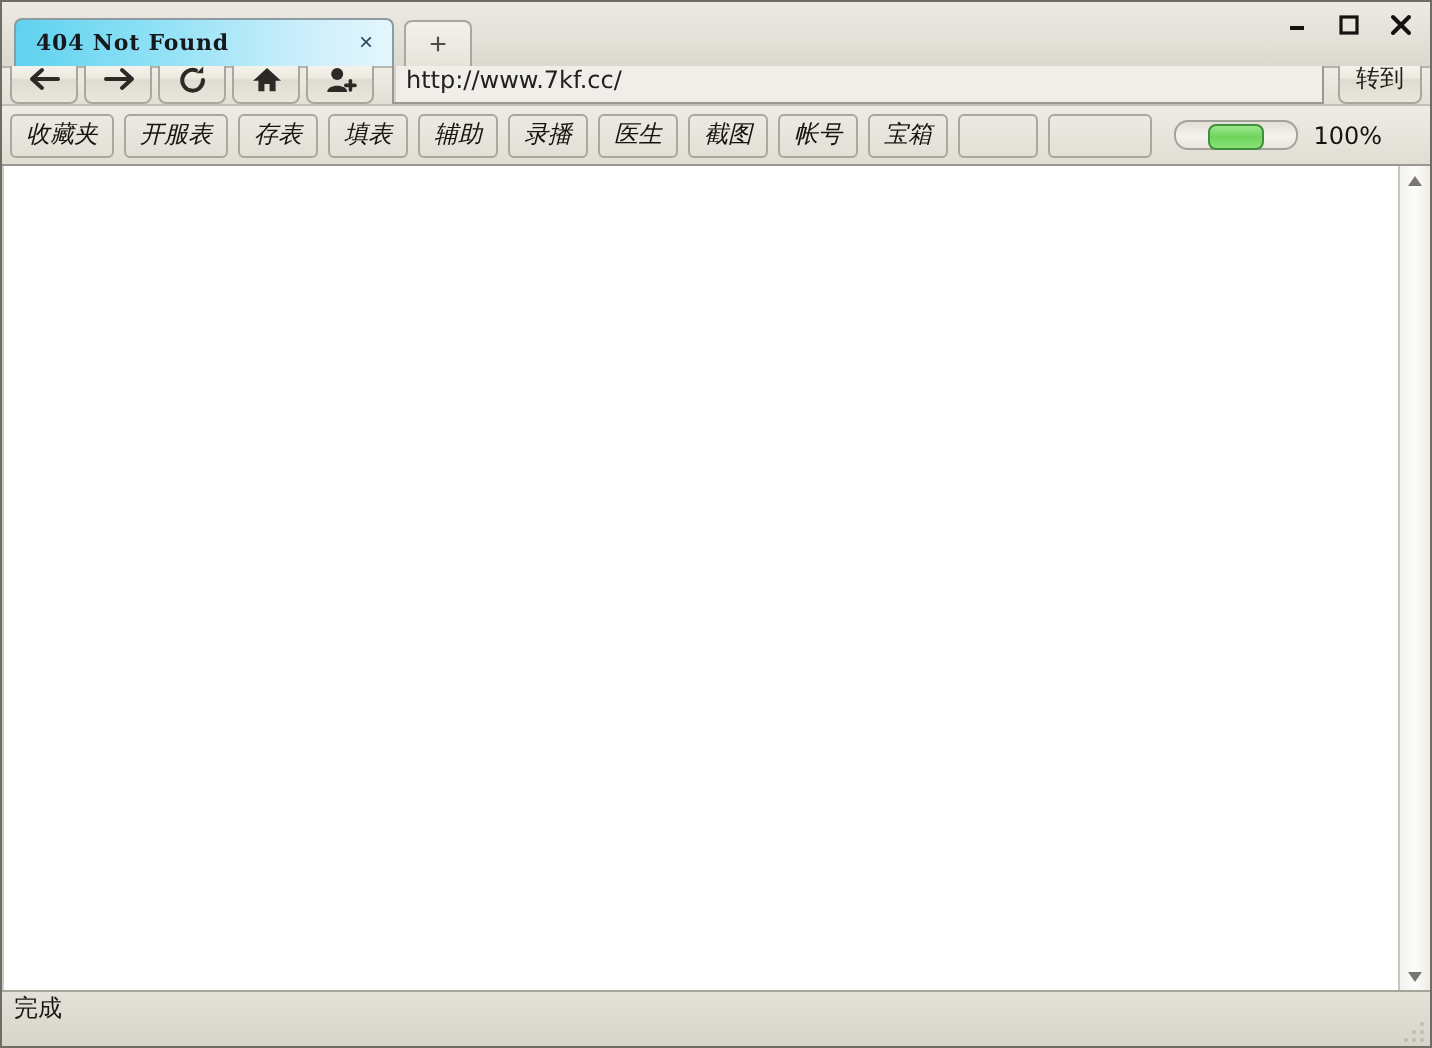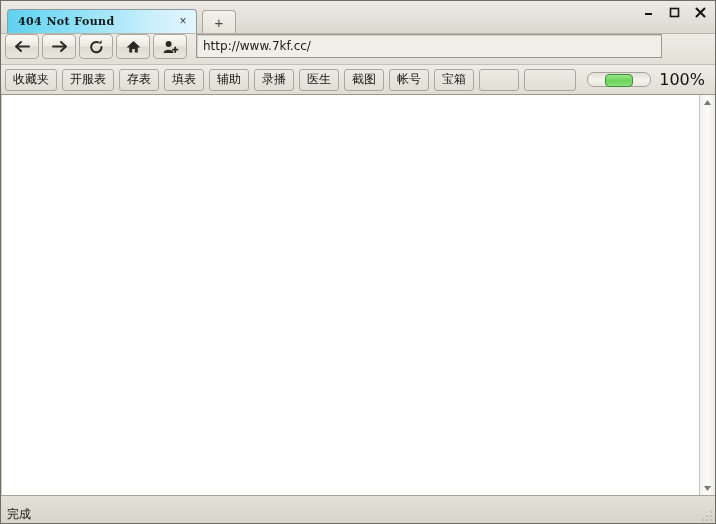--- a/index.html
+++ b/index.html
@@ -105,24 +105,24 @@
     align-items: center;
     justify-content: center;
     color: #14130f;
     font-size: 12px;
     line-height: 1;
   }
   .winbtn svg { display: block; }
 
   
   .navbar {
-    height: 31px;
-    box-sizing: border-box;
-    display: flex;
-    align-items: flex-start;
+    height: 19px;
+    box-sizing: border-box;
+    display: flex;
+    align-items: flex-end;
     padding: 0 4px;
     gap: 3px;
     background: linear-gradient(to bottom, #eeece5 0%, #e2dfd6 100%);
     border-top: 1px solid #b8b5ab;
     flex: none;
   }
   .navbtn {
     width: 34px;
     height: 25px;
     box-sizing: border-box;
@@ -189,20 +189,21 @@
     border: 1px solid #a9a79e;
     border-radius: 3px;
     background: linear-gradient(to bottom, #fcfbf8 0%, #edebe0 50%, #e0ddd2 52%, #ecead f 100%);
     display: flex;
     align-items: center;
     justify-content: center;
     font-size: 12px;
     color: #151410;
     font-family: "DejaVu Sans", sans-serif;
     white-space: nowrap;
+    font-style: italic;
   }
   .tbtn.overlap {
     position: relative;
   }
   .tbtn.overlap .lay {
     position: absolute;
     left: 0; right: 0;
     text-align: center;
     font-size: 12px;
     color: #151410;
@@ -233,23 +234,23 @@
     left: 50%;
     top: 1px;
     transform: translateX(-50%);
     width: 26px;
     height: 11px;
     border: 1px solid #3f8f3f;
     border-radius: 4px;
     background: linear-gradient(to bottom, #9ae88c 0%, #6fd45c 50%, #89e27a 100%);
   }
   .zoomlabel {
-    font-size: 16px;
+    font-size: 12px;
     color: #15140f;
-    margin: 0 6px 0 8px;
+    margin: 0 20px 0 8px;
     font-family: "DejaVu Sans", sans-serif;
     white-space: nowrap;
   }
 
   
   .content-row {
     flex: 1;
     display: flex;
     min-height: 0;
     background: #ffffff;
@@ -289,21 +290,21 @@
     justify-content: center;
     color: #77746c;
   }
   .sc-arrow svg { display: block; }
 
   
   .statusbar {
     height: 28px;
     box-sizing: border-box;
     display: flex;
-    align-items: flex-end;
+    align-items: flex-start;
     background: linear-gradient(to bottom, #e4e1d9 0%, #d7d4ca 100%);
     border-top: 1px solid #a7a49b;
     padding-left: 6px;
     position: relative;
     flex: none;
   }
   .status-text {
     font-size: 12px;
     color: #17160f;
     font-family: "DejaVu Sans", sans-serif;

